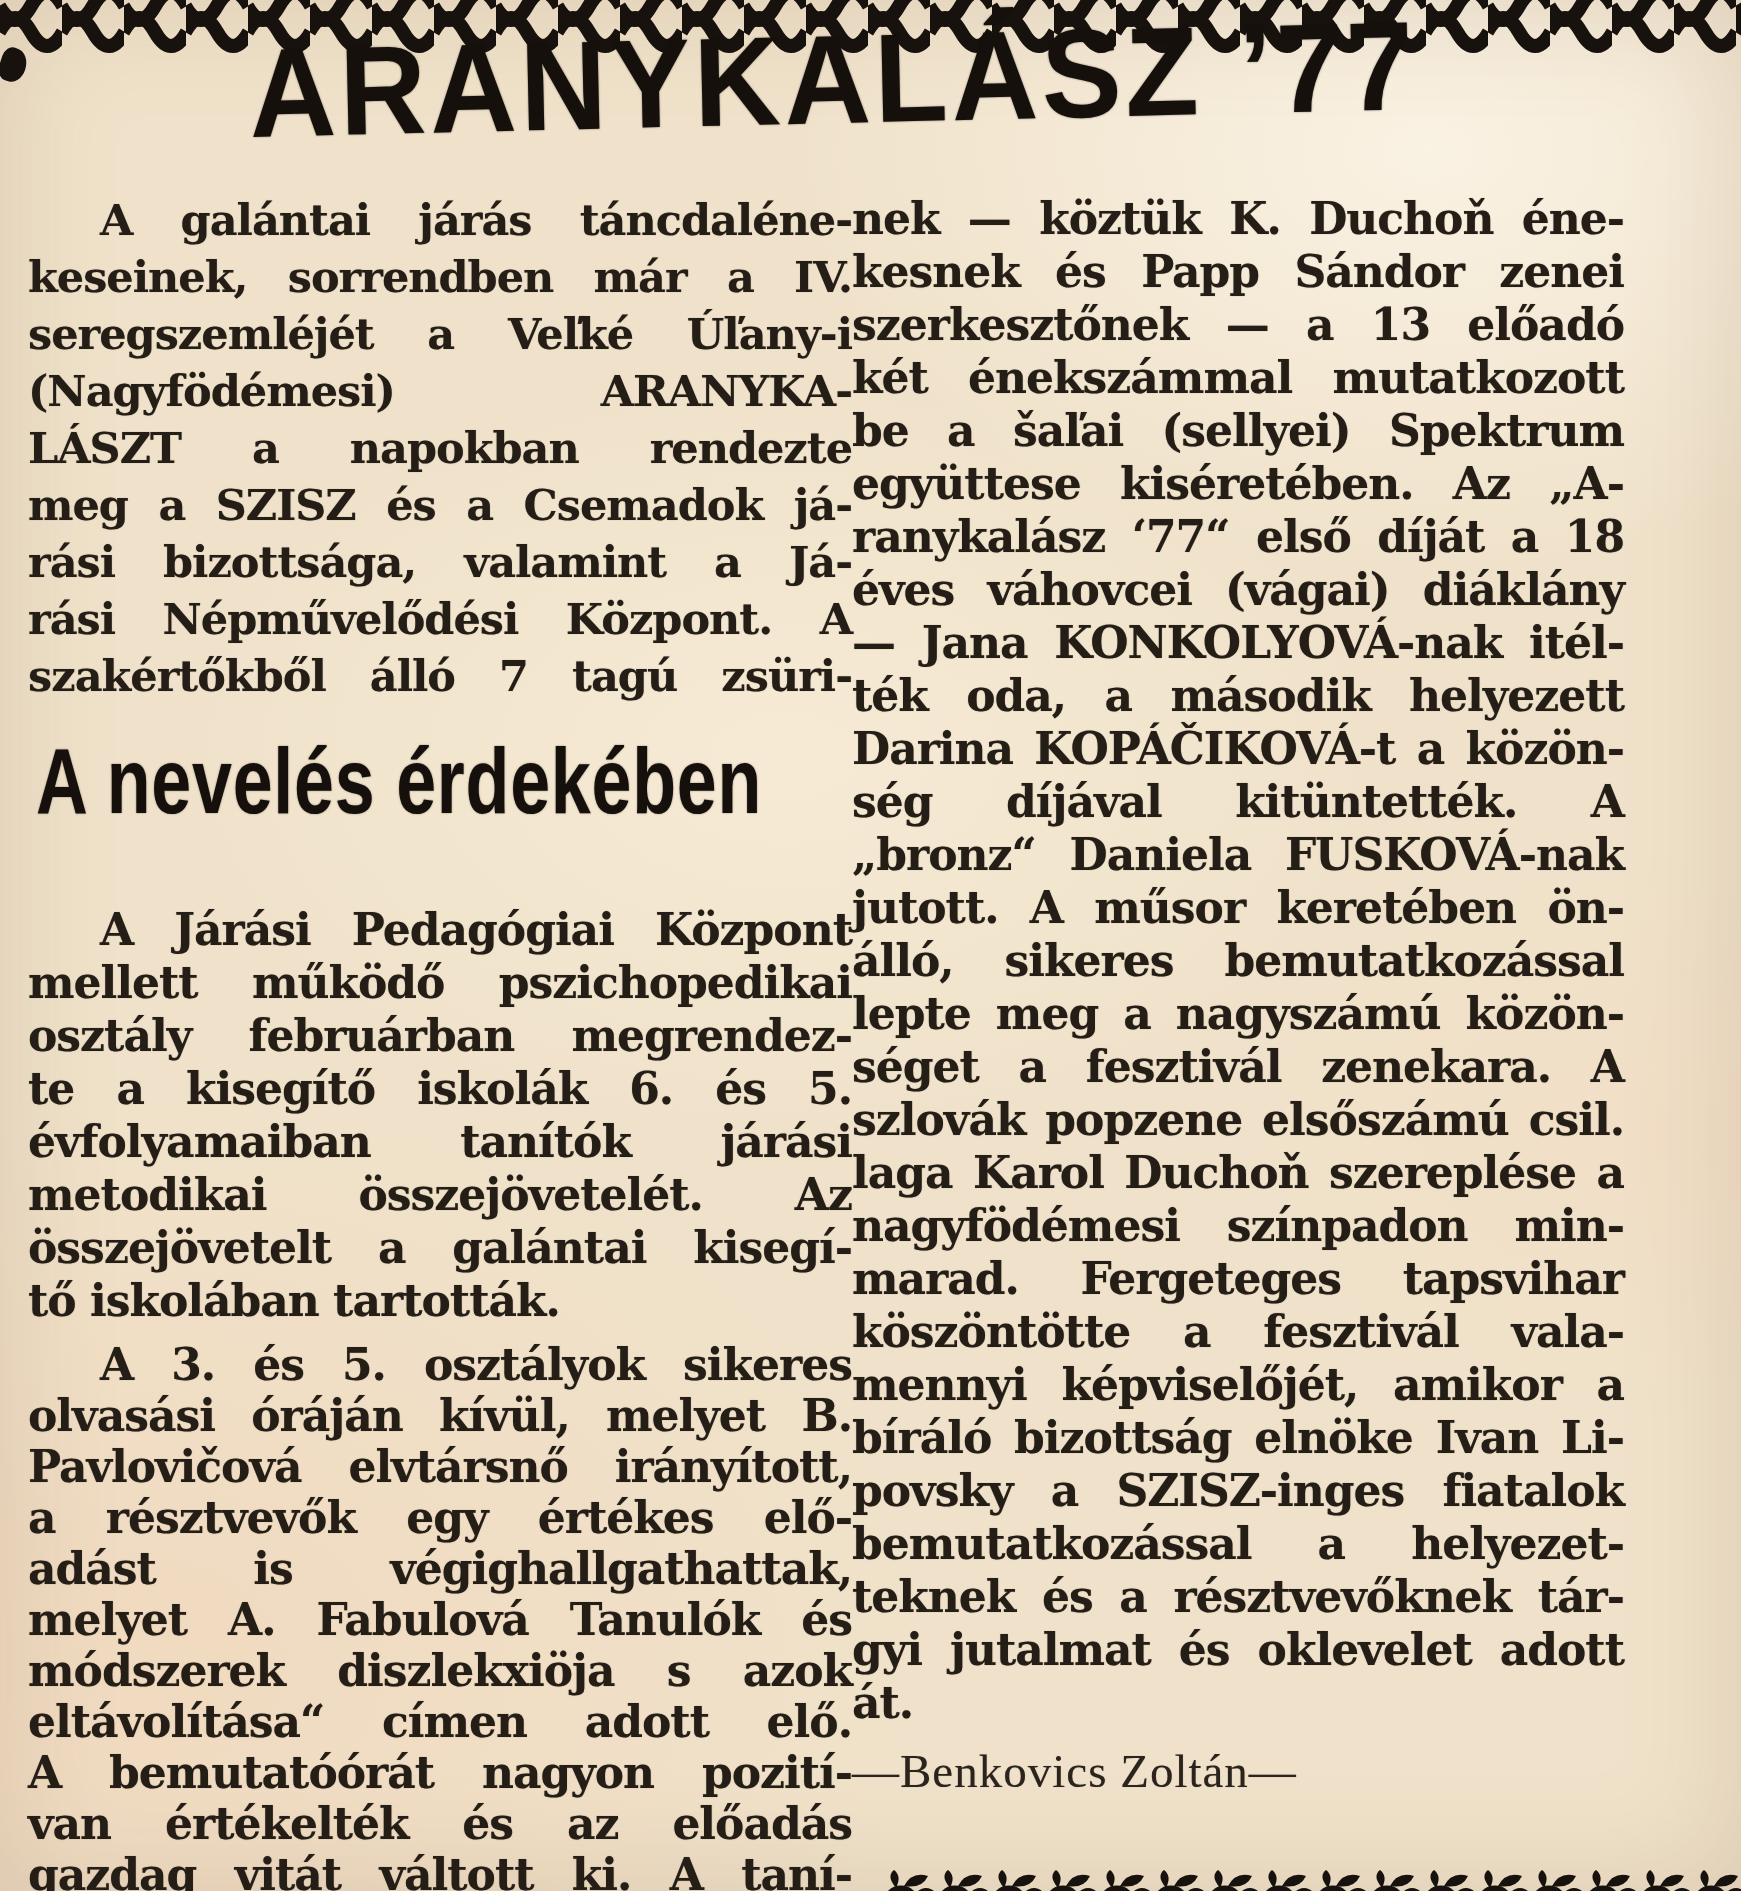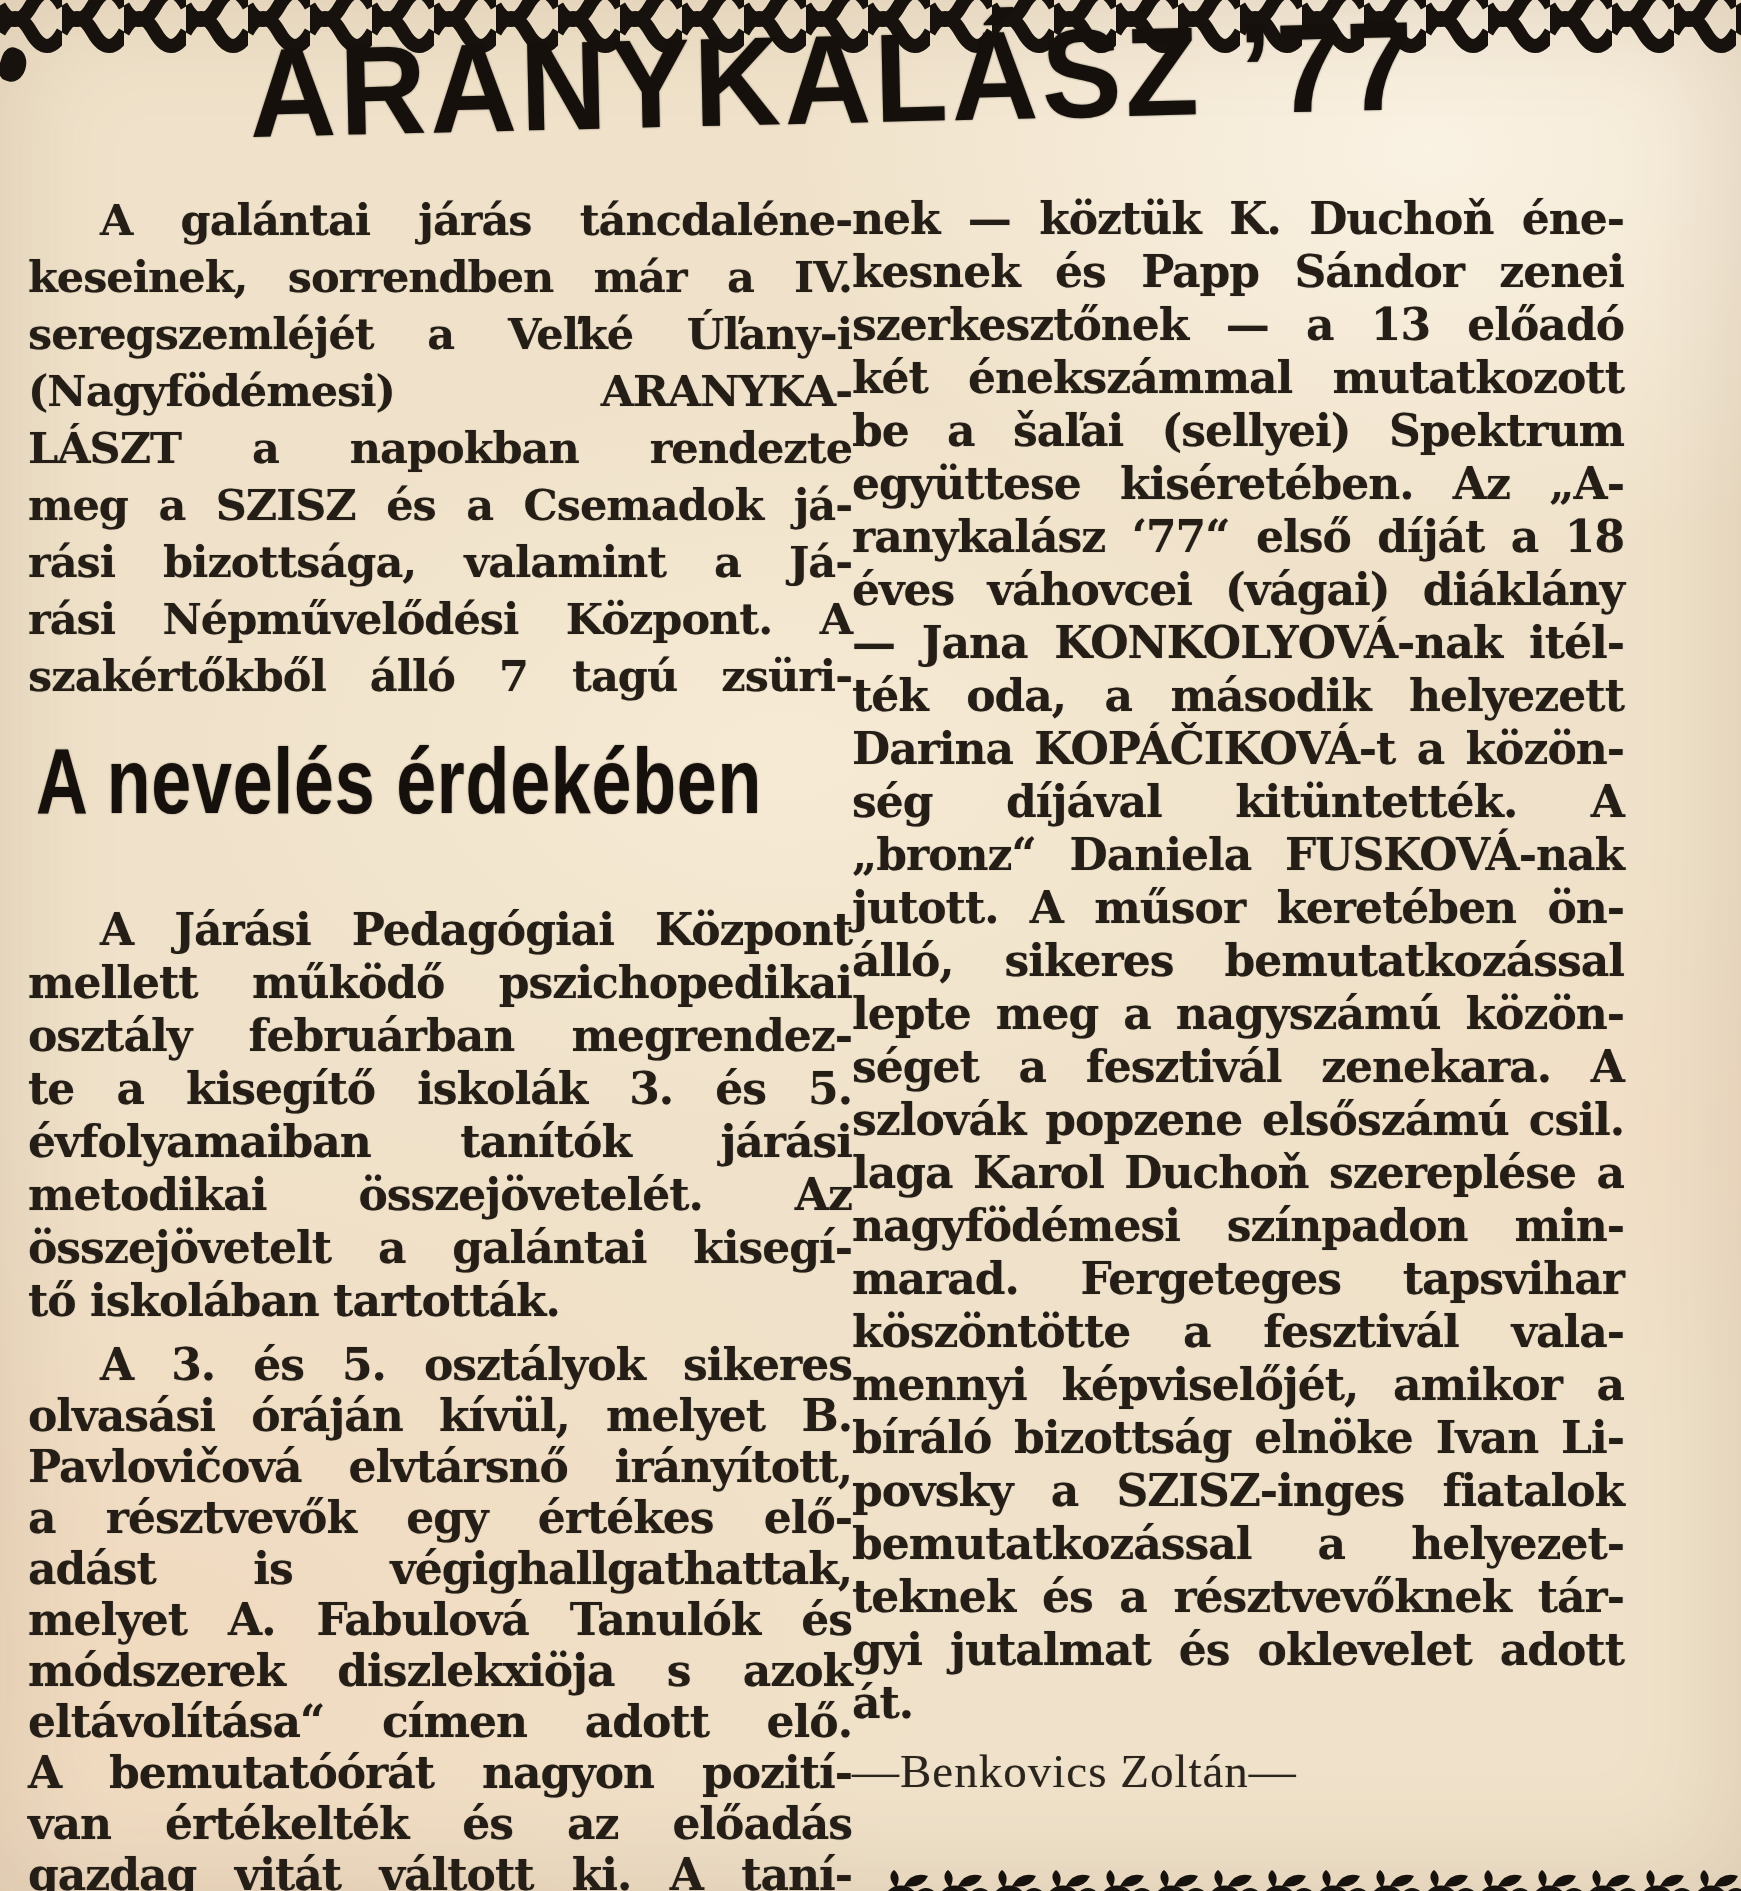--- a/index.html
+++ b/index.html
@@ -102,21 +102,21 @@
       <div class="ln">rási Népművelődési Központ. A</div>
       <div class="ln">szakértőkből álló 7 tagú zsüri-</div>
     </div>
 
     <h2 class="subhead">A nevelés érdekében</h2>
 
     <div class="para p2">
       <div class="ln first">A Járási Pedagógiai Központ</div>
       <div class="ln">mellett működő pszichopedikai</div>
       <div class="ln">osztály februárban megrendez-</div>
-      <div class="ln">te a kisegítő iskolák 3. és 5.</div>
+      <div class="ln">te a kisegítő iskolák 6. és 5.</div>
       <div class="ln">évfolyamaiban tanítók járási</div>
       <div class="ln">metodikai összejövetelét. Az</div>
       <div class="ln">összejövetelt a galántai kisegí-</div>
       <div class="ln endline">tő iskolában tartották.</div>
     </div>
 
     <div class="para p3">
       <div class="ln first">A 3. és 5. osztályok sikeres</div>
       <div class="ln">olvasási óráján kívül, melyet B.</div>
       <div class="ln">Pavlovičová elvtársnő irányított,</div>

